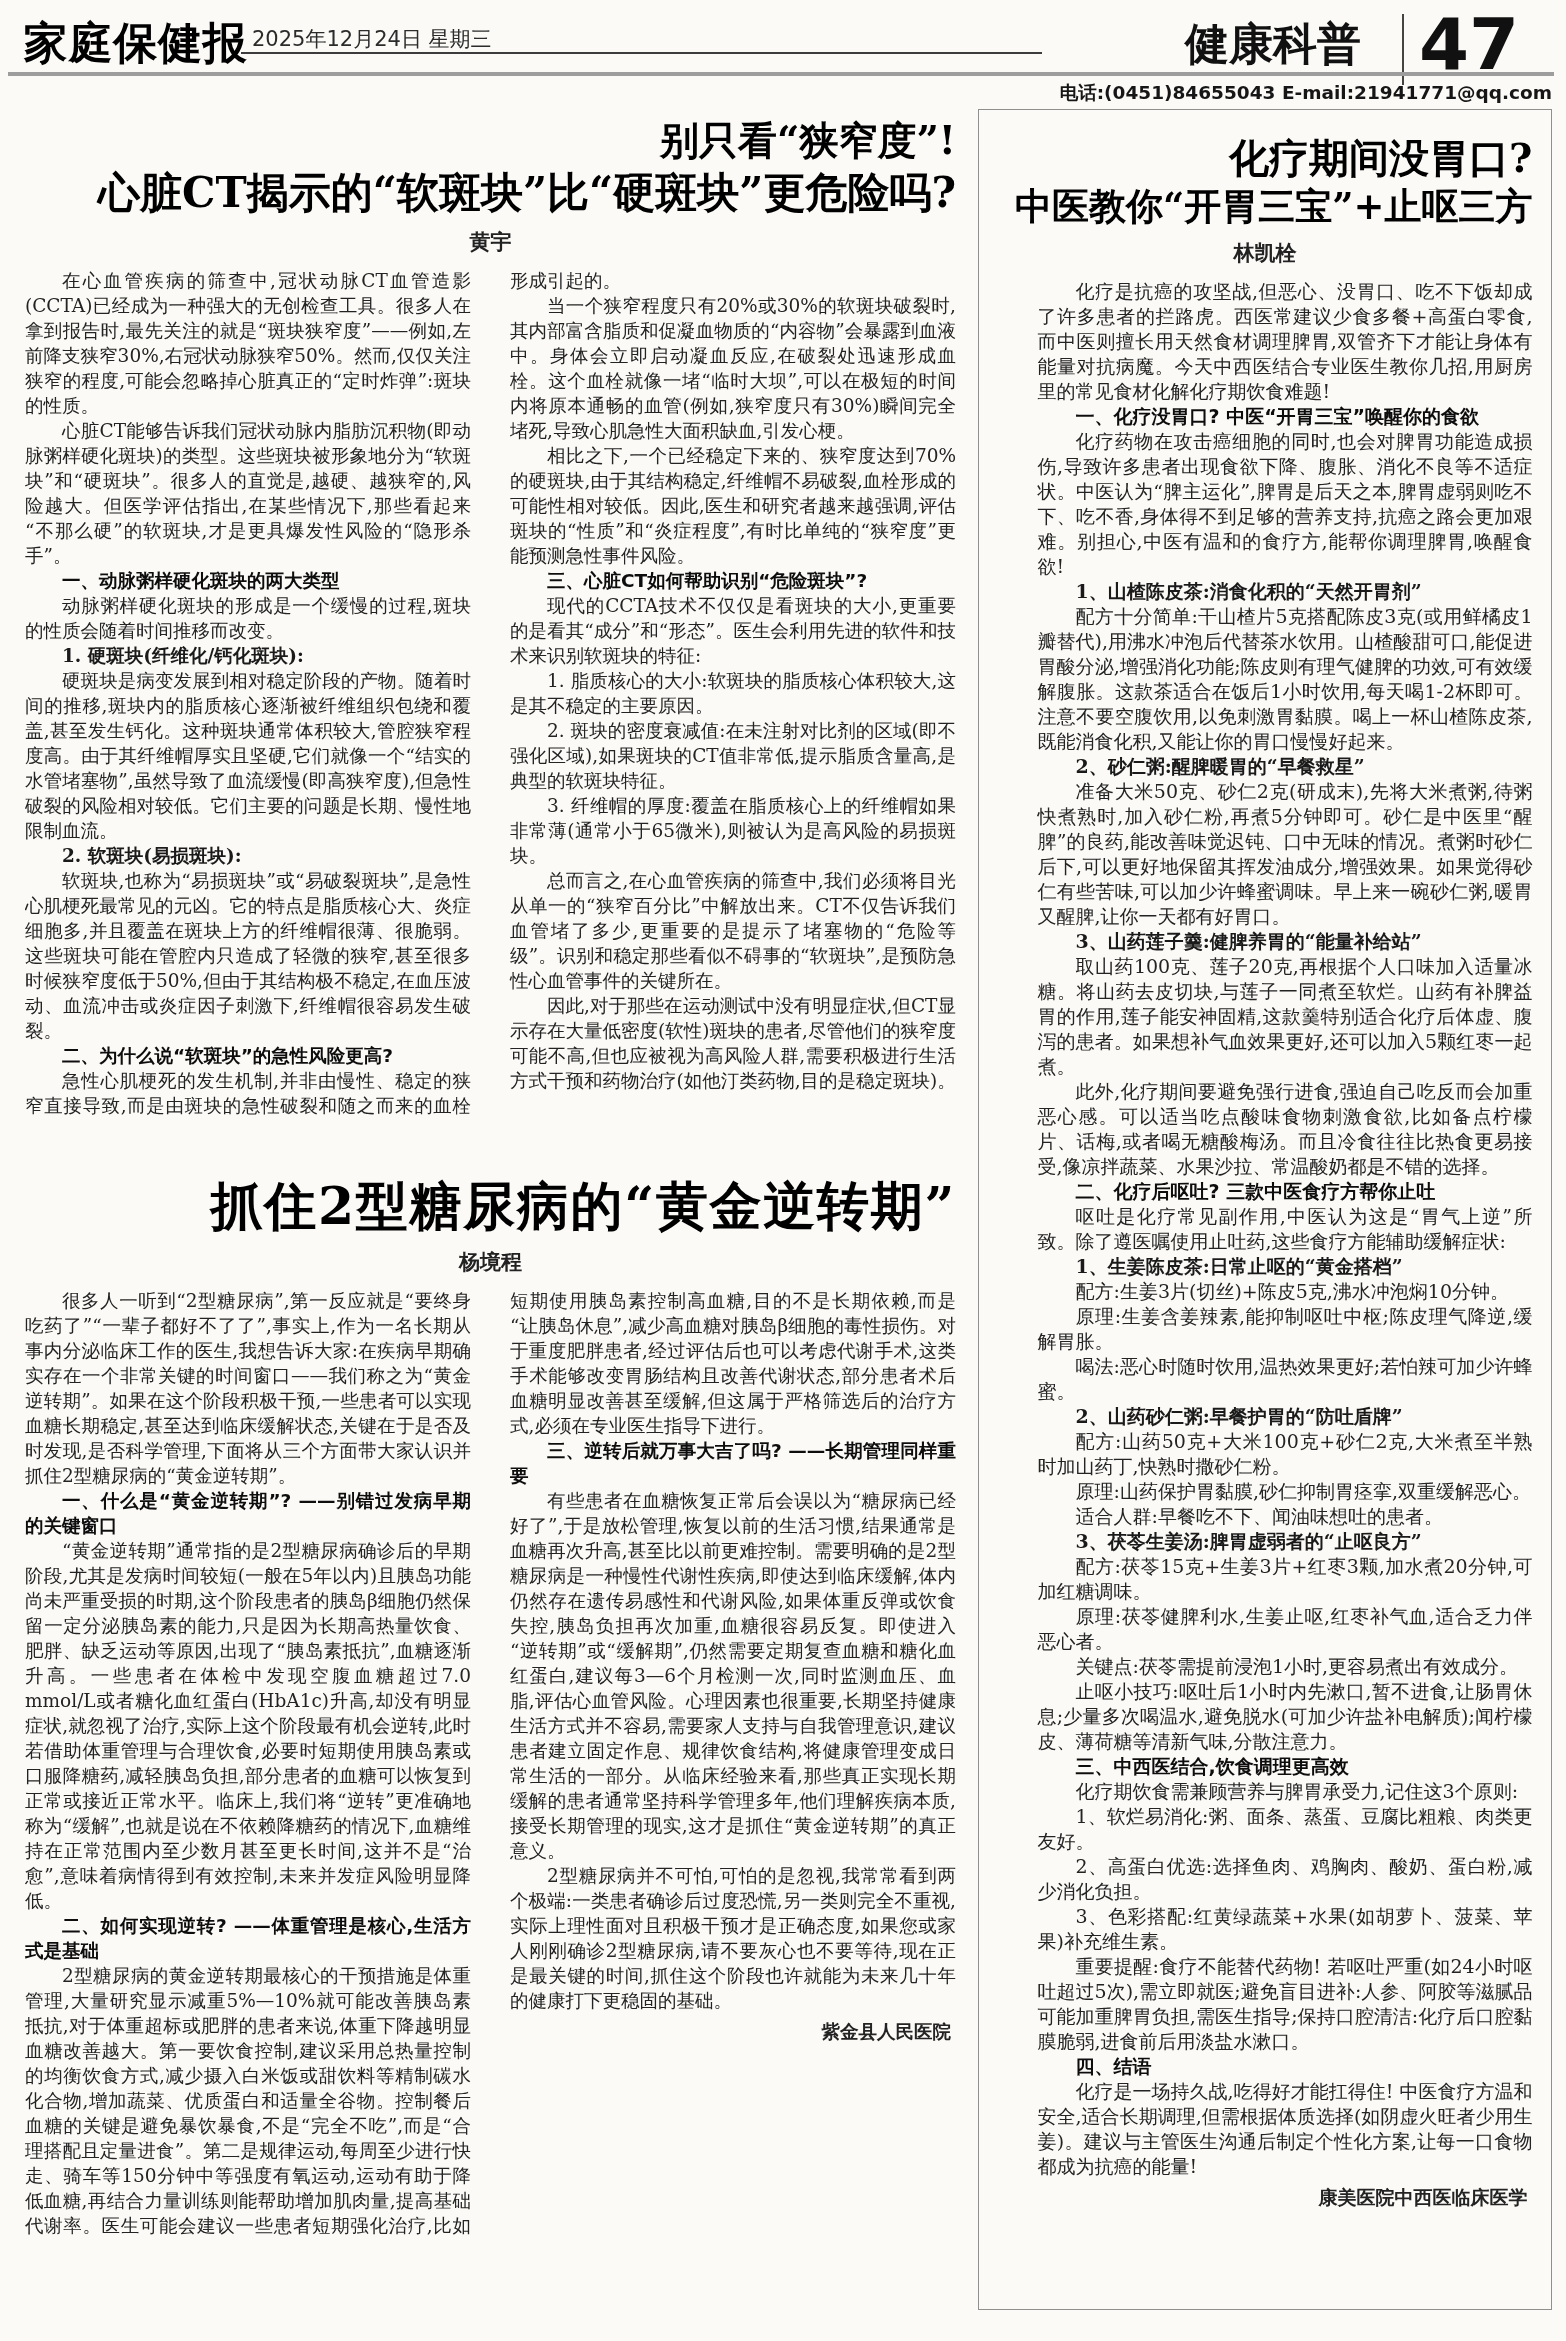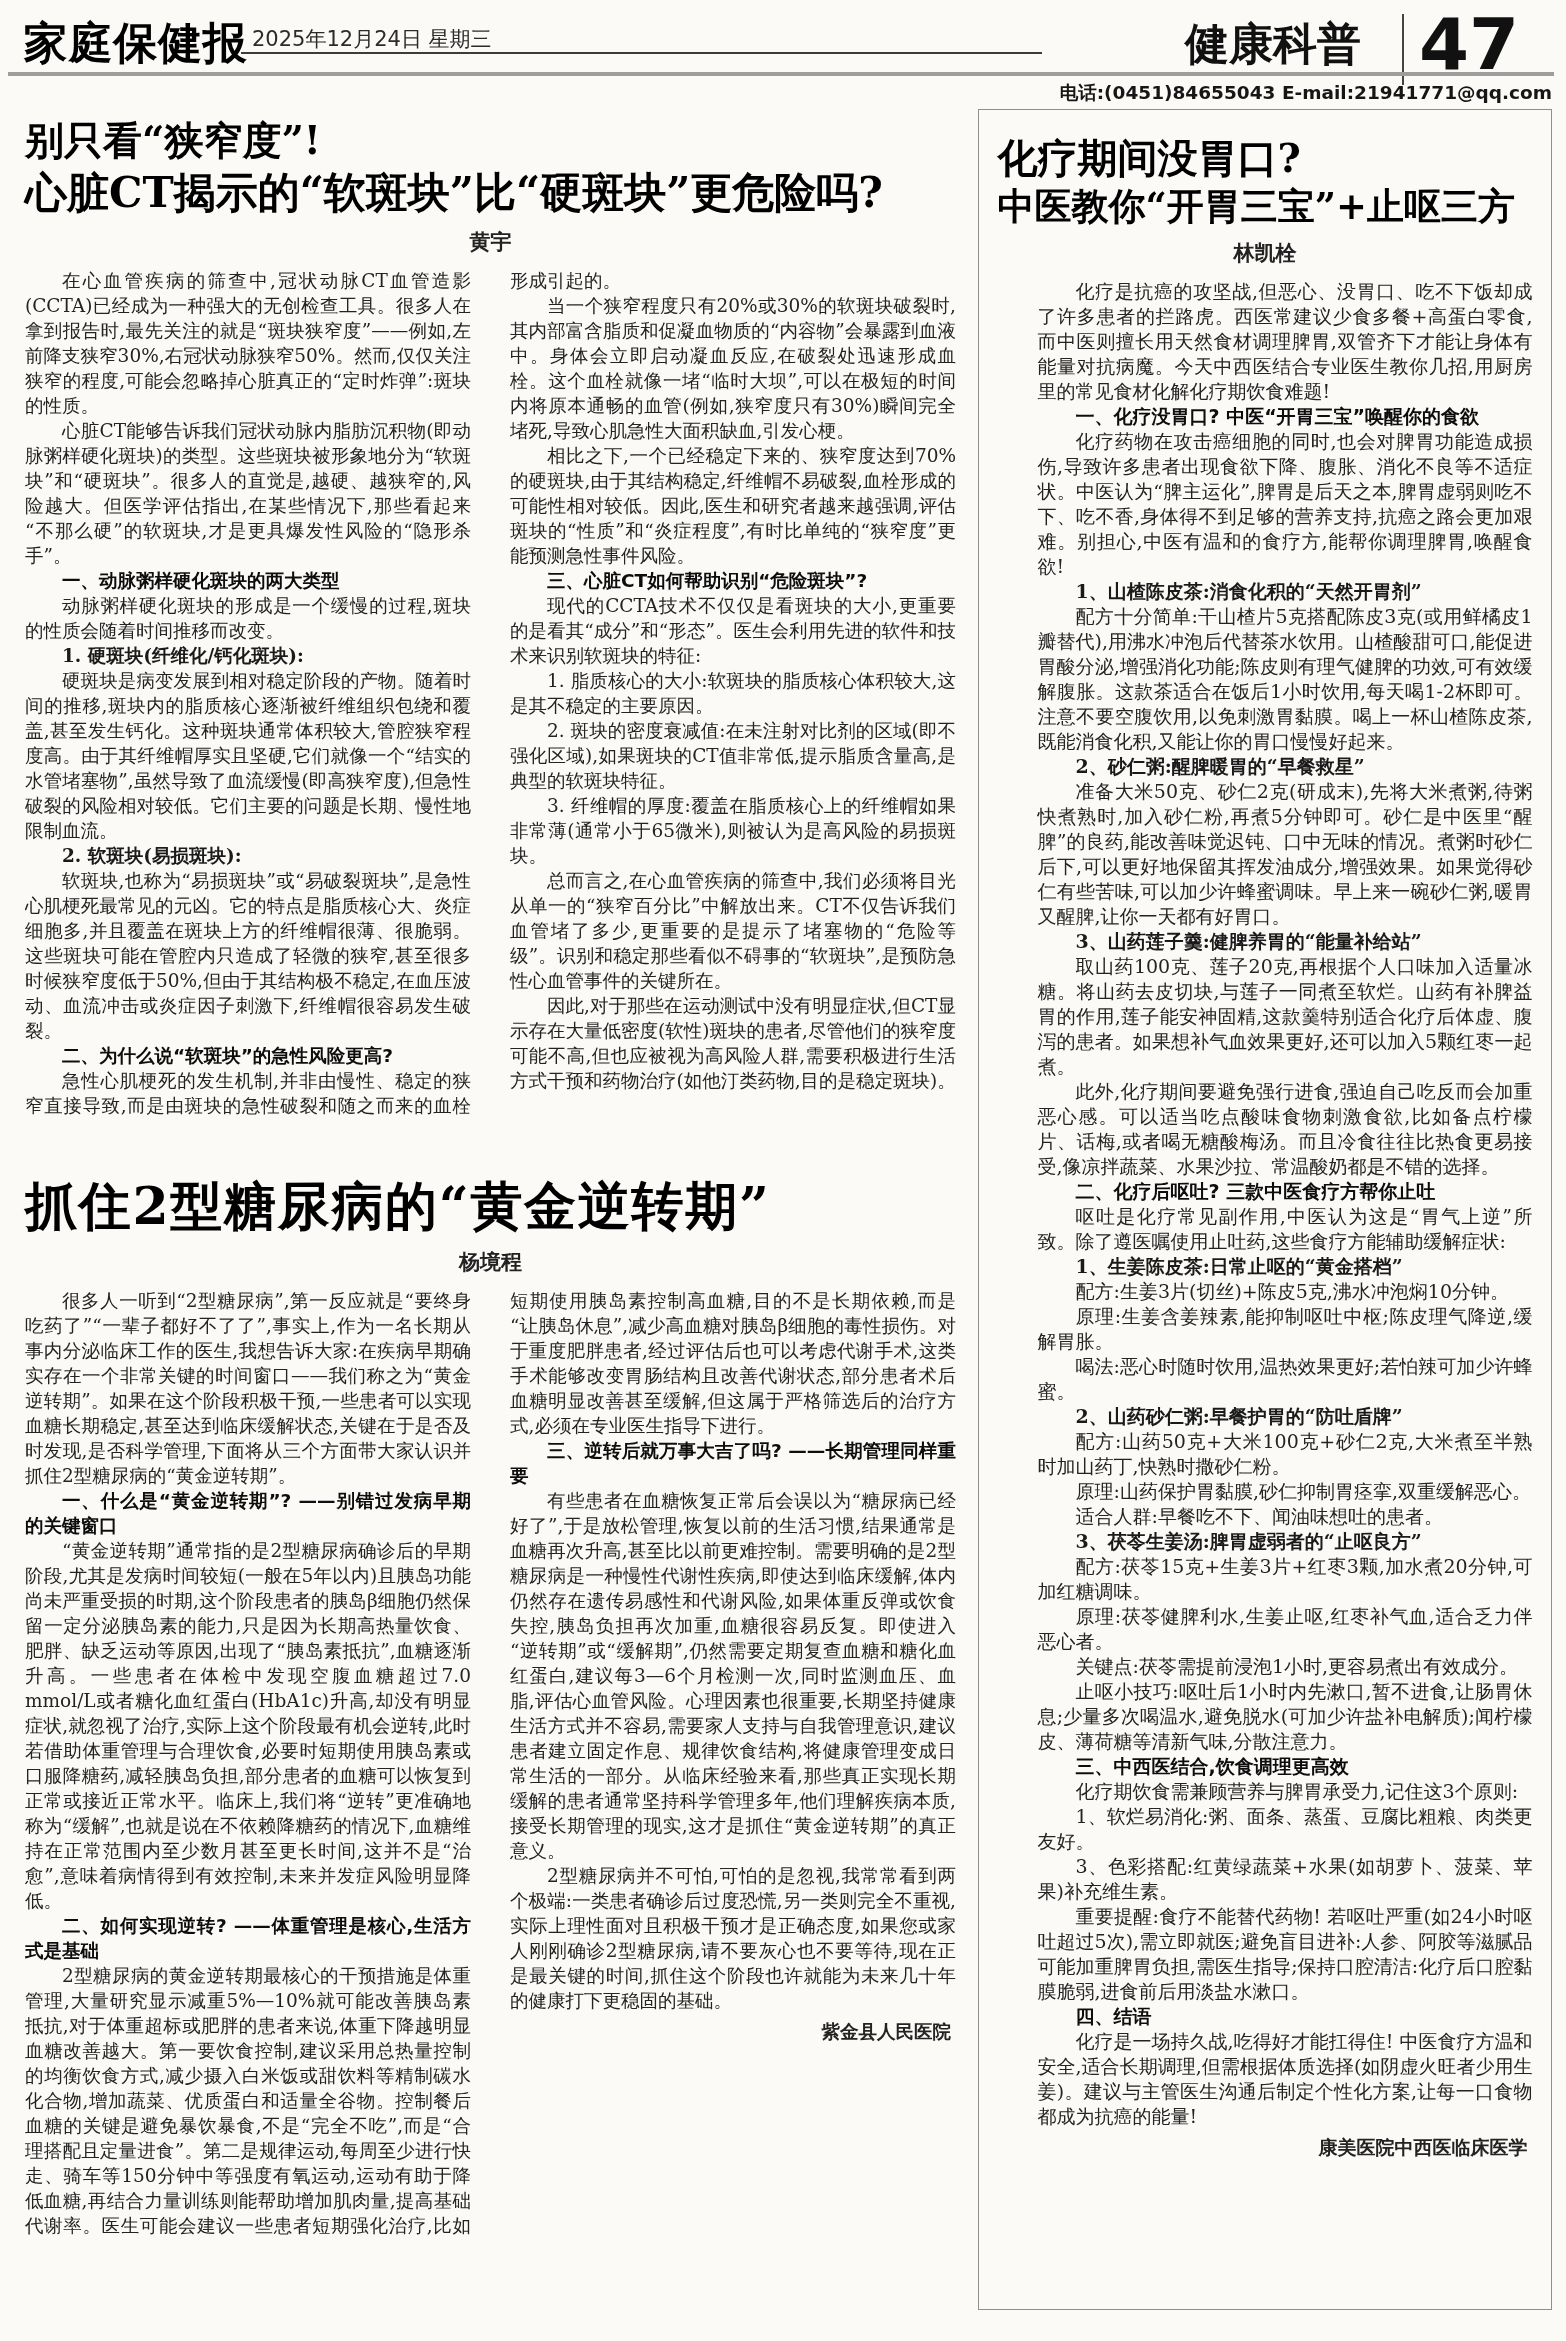--- a/index.html
+++ b/index.html
@@ -16,21 +16,21 @@
     font-family:"DejaVu Sans","Liberation Sans",sans-serif;color:#2b2b2b;}
   .date-rule{position:absolute;top:52px;left:241px;width:801px;height:1.7px;background:#3c3c3c;}
   .section-name{position:absolute;top:15px;left:1185px;font-size:44px;font-weight:bold;color:#111;}
   .head-vrule{position:absolute;top:13.5px;left:1402px;width:1.7px;height:71px;background:#444;}
   .page-num{position:absolute;top:1.7px;left:1419px;font-size:72px;font-weight:bold;
     font-family:"DejaVu Sans","Liberation Sans",sans-serif;color:#111;}
   .thick-rule{position:absolute;top:72px;left:8.4px;width:1546px;height:4.2px;background:#9d9d9d;}
   .contact{position:absolute;top:80px;left:808px;width:744px;text-align:right;font-size:18.5px;font-weight:bold;
     font-family:"DejaVu Sans","Liberation Sans",sans-serif;color:#161616;}
   
-  .art-title{ text-align:left;font-weight:bold;color:#000;margin:0;line-height:1.28;}
+  .art-title{ text-align:right;font-weight:bold;color:#000;margin:0;line-height:1.28;}
   .byline{text-align:center;font-size:21px;font-weight:bold;color:#222;
     font-family:"DejaVu Sans","Liberation Sans",sans-serif;margin:8.4px 0 11.8px;}
   .body{font-size:18.5px;line-height:25px;text-align:justify;color:#232323;}
   .cols2{column-count:2;column-gap:39px;column-fill:auto;}
   .blk{margin:0;text-indent:2em;}
   .blk.h{font-family:"DejaVu Sans","Liberation Sans",sans-serif;font-weight:bold;color:#0d0d0d;}
   .blk.k{font-weight:bold;color:#1a1a1a;}
   .blk.sig{text-indent:0;text-align:right;font-family:"DejaVu Sans","Liberation Sans",sans-serif;
     font-weight:bold;margin-top:6.7px;padding-right:5px;}
   
@@ -141,20 +141,21 @@
         <p class="blk p">原理:山药保护胃黏膜,砂仁抑制胃痉挛,双重缓解恶心。</p>
         <p class="blk p">适合人群:早餐吃不下、闻油味想吐的患者。</p>
         <p class="blk k">3、茯苓生姜汤:脾胃虚弱者的“止呕良方”</p>
         <p class="blk p">配方:茯苓15克+生姜3片+红枣3颗,加水煮20分钟,可加红糖调味。</p>
         <p class="blk p">原理:茯苓健脾利水,生姜止呕,红枣补气血,适合乏力伴恶心者。</p>
         <p class="blk p">关键点:茯苓需提前浸泡1小时,更容易煮出有效成分。</p>
         <p class="blk p">止呕小技巧:呕吐后1小时内先漱口,暂不进食,让肠胃休息;少量多次喝温水,避免脱水(可加少许盐补电解质);闻柠檬皮、薄荷糖等清新气味,分散注意力。</p>
         <p class="blk h">三、中西医结合,饮食调理更高效</p>
         <p class="blk p">化疗期饮食需兼顾营养与脾胃承受力,记住这3个原则:</p>
         <p class="blk p">1、软烂易消化:粥、面条、蒸蛋、豆腐比粗粮、肉类更友好。</p>
+        <p class="blk p">2、高蛋白优选:选择鱼肉、鸡胸肉、酸奶、蛋白粉,减少消化负担。</p>
         <p class="blk p">3、色彩搭配:红黄绿蔬菜+水果(如胡萝卜、菠菜、苹果)补充维生素。</p>
         <p class="blk p">重要提醒:食疗不能替代药物! 若呕吐严重(如24小时呕吐超过5次),需立即就医;避免盲目进补:人参、阿胶等滋腻品可能加重脾胃负担,需医生指导;保持口腔清洁:化疗后口腔黏膜脆弱,进食前后用淡盐水漱口。</p>
         <p class="blk h">四、结语</p>
         <p class="blk p">化疗是一场持久战,吃得好才能扛得住! 中医食疗方温和安全,适合长期调理,但需根据体质选择(如阴虚火旺者少用生姜)。建议与主管医生沟通后制定个性化方案,让每一口食物都成为抗癌的能量!</p>
         <p class="blk sig">康美医院中西医临床医学</p>
       </div>
   </aside>
 
 </div>
 

